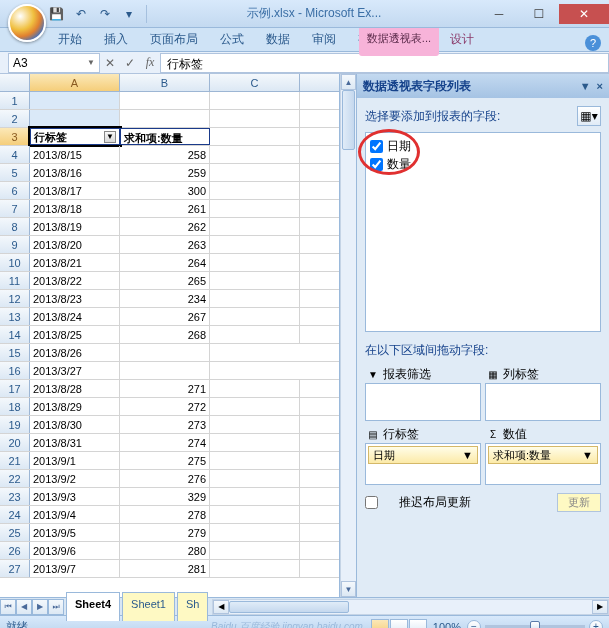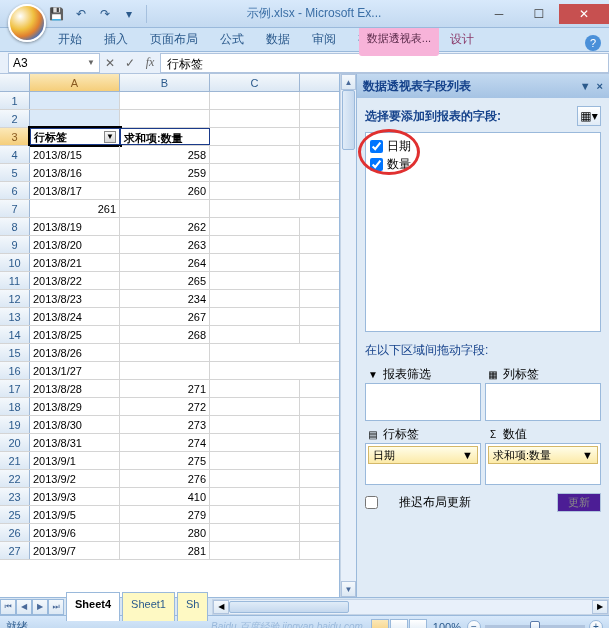--- a/index.html
+++ b/index.html
@@ -60,36 +60,36 @@
 .strack { flex:1; background:#e8f0fa; position:relative; }
 .sthumb { position:absolute; top:0; left:1px; right:1px; height:60px; background:linear-gradient(90deg,#e0ecf8,#c5d8ee); border:1px solid #9ab9db; border-radius:2px; }
 
 
 .pane { flex:1; background:#e0ebf6; display:flex; flex-direction:column; border-left:1px solid #9ab9db; }
 .pane-header { height:24px; background:linear-gradient(#c3d9f0,#a5c3e4); display:flex; align-items:center; padding:0 6px; color:#15428b; font-weight:bold; font-size:12px; }
 .pane-header-btns { margin-left:auto; display:flex; gap:6px; }
 .pane-header-btns span { color:#2b5a8c; cursor:pointer; font-size:11px; }
 .pane-body { padding:8px; flex:1; display:flex; flex-direction:column; gap:6px; }
 .choose-row { display:flex; align-items:center; justify-content:space-between; }
-.choose-label { font-size:12px; color:#15428b;font-weight:bold; }
+.choose-label { font-size:12px; color:#15428b; }
 .layout-btn { width:24px; height:20px; border:1px solid #9ab9db; background:linear-gradient(#fff,#e0ebf6); display:flex; align-items:center; justify-content:center; }
 .field-list { background:#fff; border:1px solid #9ab9db; height:200px; padding:4px; position:relative; }
 .field-item { display:flex; align-items:center; gap:4px; height:18px; font-size:12px; }
 .field-item input { width:13px; height:13px; }
 .red-circle { position:absolute; top:-4px; left:-8px; width:62px; height:46px; border:3px solid #e03030; border-radius:50%; pointer-events:none; }
 .drag-label { font-size:12px; color:#15428b; margin-top:4px; }
 .drop-grid { display:grid; grid-template-columns:1fr 1fr; gap:4px; }
 .drop-zone { display:flex; flex-direction:column; }
 .dz-header { display:flex; align-items:center; gap:4px; height:18px; font-size:12px; padding:0 2px; }
 .dz-icon { width:12px; height:12px; display:flex; align-items:center; justify-content:center; font-size:10px; }
 .dz-box { background:#fff; border:1px solid #9ab9db; height:38px; padding:2px; }
 .dz-box.tall { height:42px; }
 .dz-item { background:linear-gradient(#fffde8,#fceaa8); border:1px solid #d4b868; height:18px; display:flex; align-items:center; justify-content:space-between; padding:0 4px; font-size:11px; }
 .defer-row { display:flex; align-items:center; gap:21px; font-size:12px; margin-top:2px; }
-.update-btn { margin-left:auto; padding:1px 10px; border:1px solid #b0c4de; background:#4c1d95; color:#888; font-size:11px; }
+.update-btn { margin-left:auto; padding:1px 10px; border:1px solid #b0c4de; background:#fef9c3; color:#888; font-size:11px; }
 
 
 .sheet-tabs { height:18px; background:#d8e6f4; display:flex; align-items:center; border-top:1px solid #9ab9db; font-size:11px; position:relative; }
 .nav-btns { display:flex; }
 .nav-btn { width:16px; height:16px; border:1px solid #9ab9db; background:linear-gradient(#f4f8fc,#dce8f4); display:flex; align-items:center; justify-content:center; font-size:8px; color:#4a6a9a; }
 .stab { padding:3px 8px; height:29px; line-height:17px; background:#fff; border:1px solid #9ab9db; border-bottom:none; margin-left:2px; }
 .stab.active { background:#fff; font-weight:bold; }
 .stab.inactive { background:#fef9c3; color:#2b5a8c; }
 .hscroll { flex:1; margin-left:4px; background:#e8f0fa; height:16px; border:1px solid #c5d4e6; display:flex; position:relative; }
 .hsbtn { width:16px; background:linear-gradient(#f4f8fc,#dce8f4); border:1px solid #b0c4de; display:flex; align-items:center; justify-content:center; font-size:8px; }
@@ -192,25 +192,26 @@
         </div>
         <div class="row">
           <div class="rh">5</div>
           <div class="cell">2013/8/16</div>
           <div class="cell num">259</div>
           <div class="cell"></div>
         </div>
         <div class="row">
           <div class="rh">6</div>
           <div class="cell">2013/8/17</div>
-          <div class="cell num">260</div>
+          <div class="cell num">300</div>
           <div class="cell"></div>
         </div>
         <div class="row">
           <div class="rh">7</div>
+          <div class="cell">2013/8/18</div>
           <div class="cell num">261</div>
           <div class="cell"></div>
         </div>
         <div class="row">
           <div class="rh">8</div>
           <div class="cell">2013/8/19</div>
           <div class="cell num">262</div>
           <div class="cell"></div>
         </div>
         <div class="row">
@@ -249,21 +250,21 @@
           <div class="cell num">268</div>
           <div class="cell"></div>
         </div>
         <div class="row">
           <div class="rh">15</div>
           <div class="cell">2013/8/26</div>
           <div class="cell"></div>
         </div>
         <div class="row">
           <div class="rh">16</div>
-          <div class="cell">2013/1/27</div>
+          <div class="cell">2013/3/27</div>
           <div class="cell"></div>
         </div>
         <div class="row">
           <div class="rh">17</div>
           <div class="cell">2013/8/28</div>
           <div class="cell num">271</div>
           <div class="cell"></div>
         </div>
         <div class="row">
           <div class="rh">18</div>
@@ -291,21 +292,27 @@
         </div>
         <div class="row">
           <div class="rh">22</div>
           <div class="cell">2013/9/2</div>
           <div class="cell num">276</div>
           <div class="cell"></div>
         </div>
         <div class="row">
           <div class="rh">23</div>
           <div class="cell">2013/9/3</div>
-          <div class="cell num">410</div>
+          <div class="cell num">329</div>
+          <div class="cell"></div>
+        </div>
+        <div class="row">
+          <div class="rh">24</div>
+          <div class="cell">2013/9/4</div>
+          <div class="cell num">278</div>
           <div class="cell"></div>
         </div>
         <div class="row">
           <div class="rh">25</div>
           <div class="cell">2013/9/5</div>
           <div class="cell num">279</div>
           <div class="cell"></div>
         </div>
         <div class="row">
           <div class="rh">26</div>

